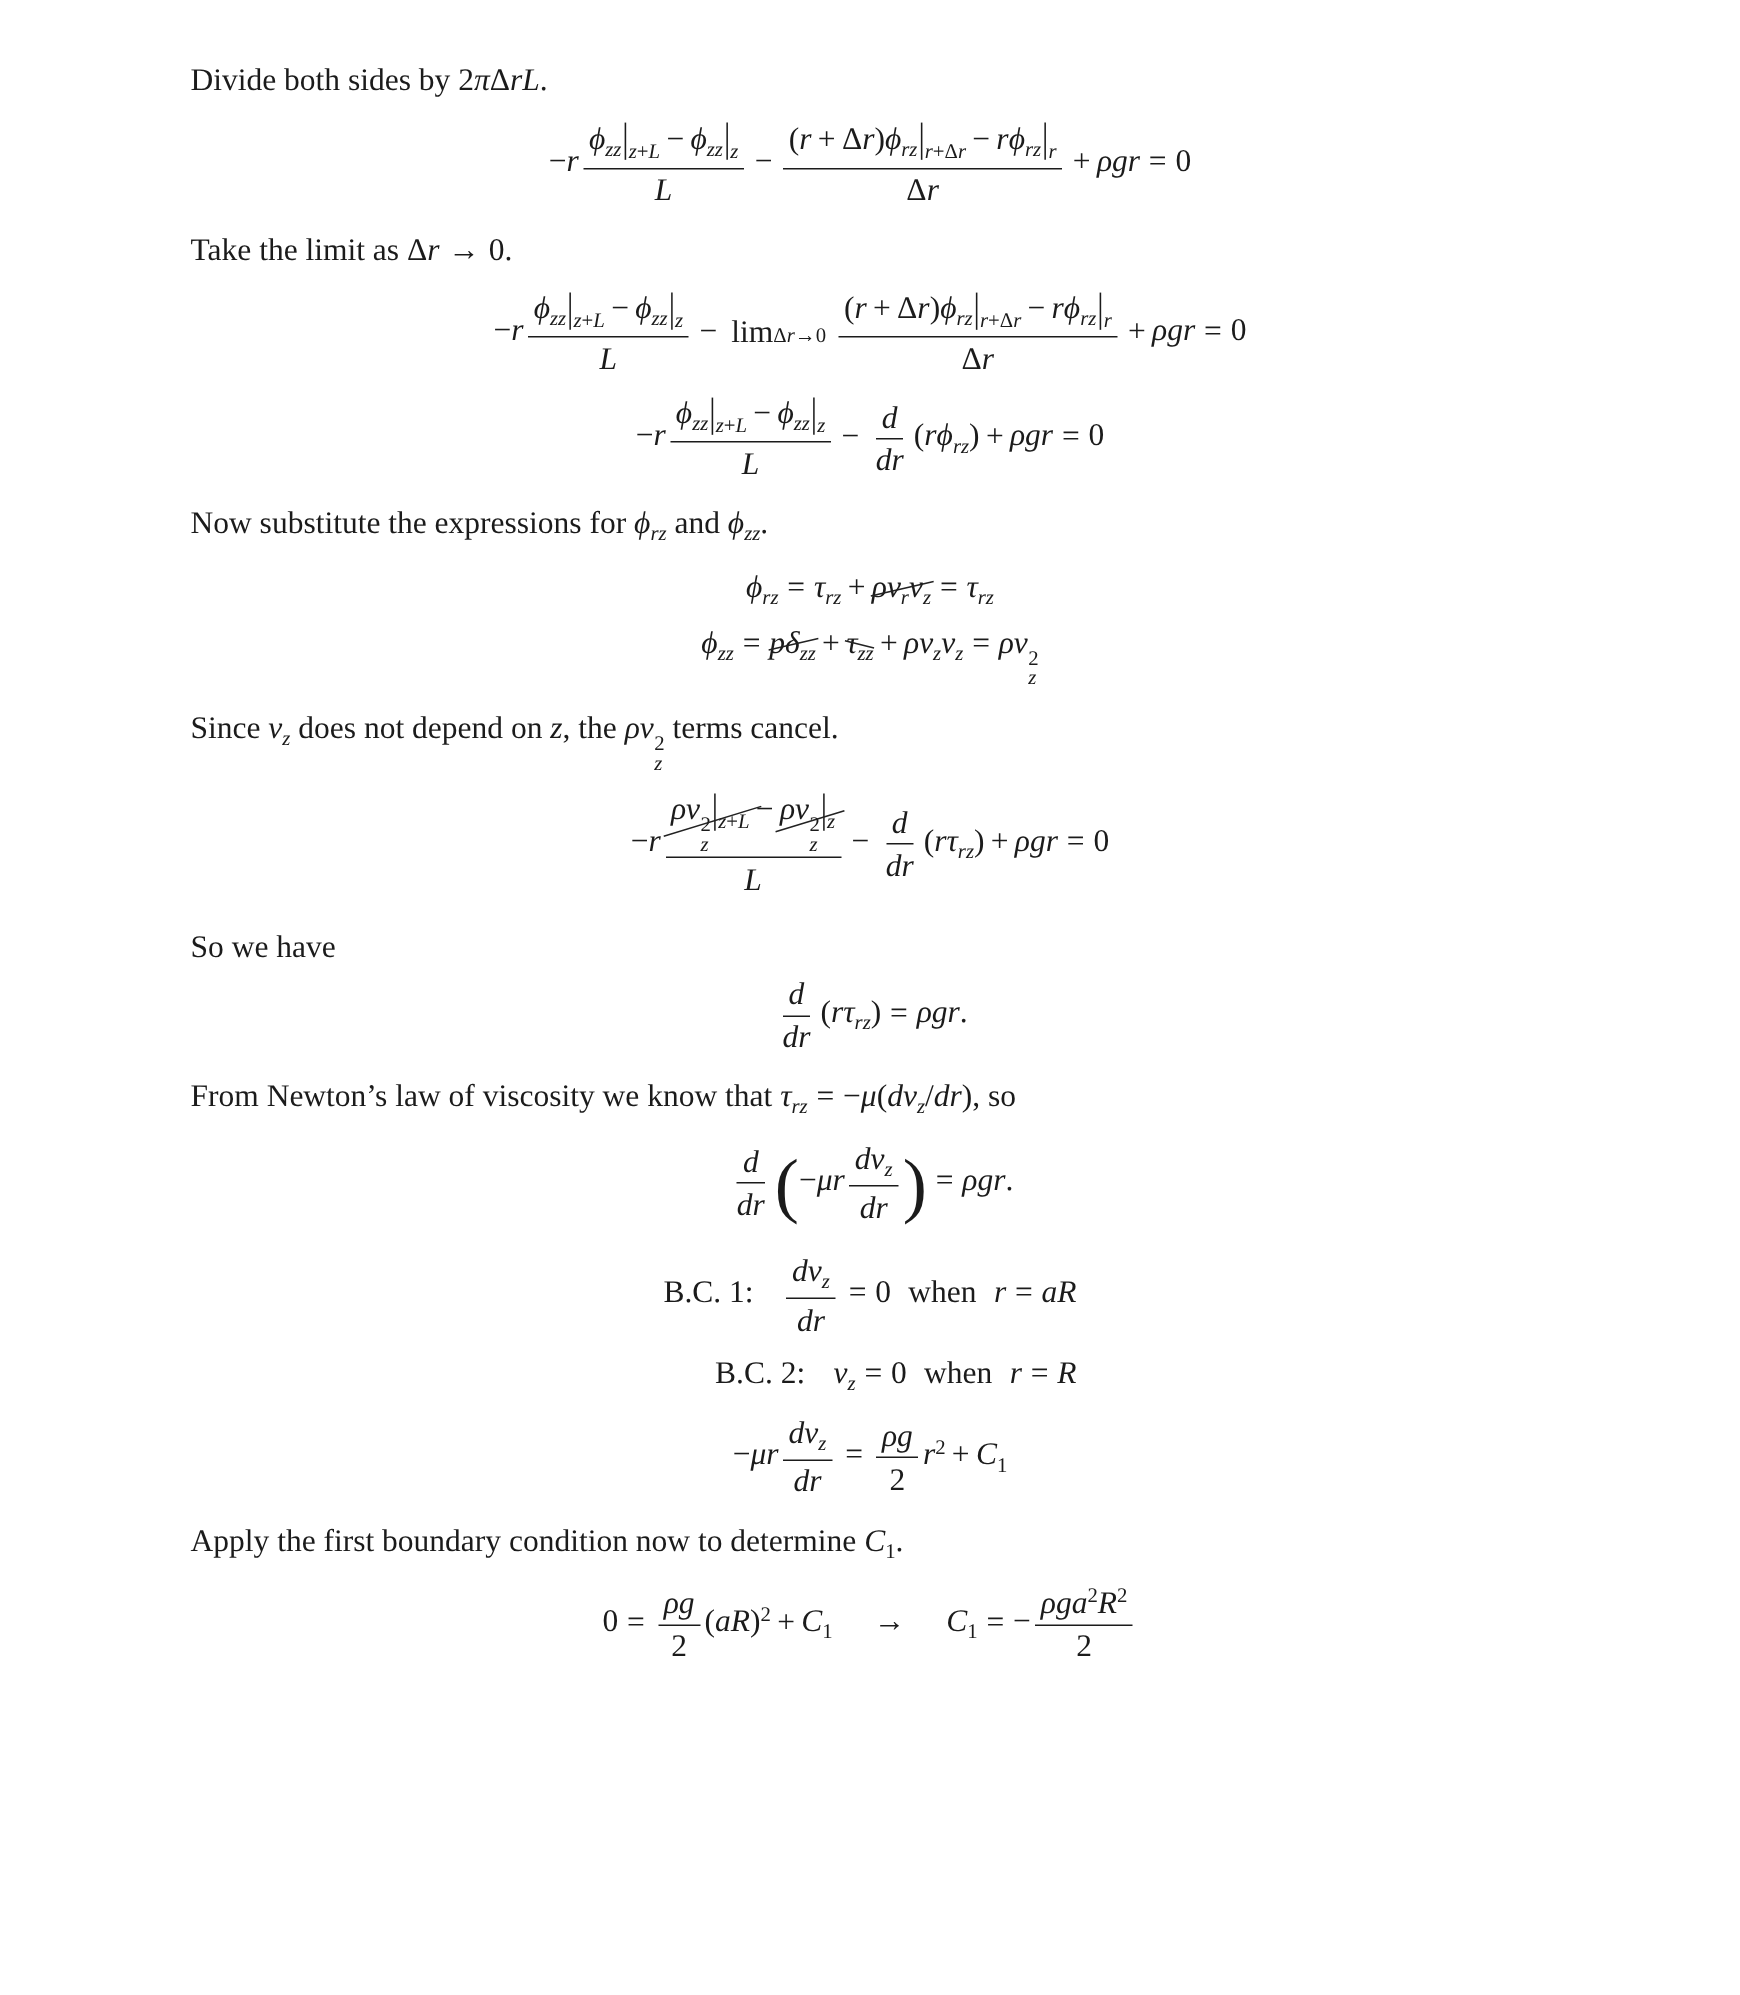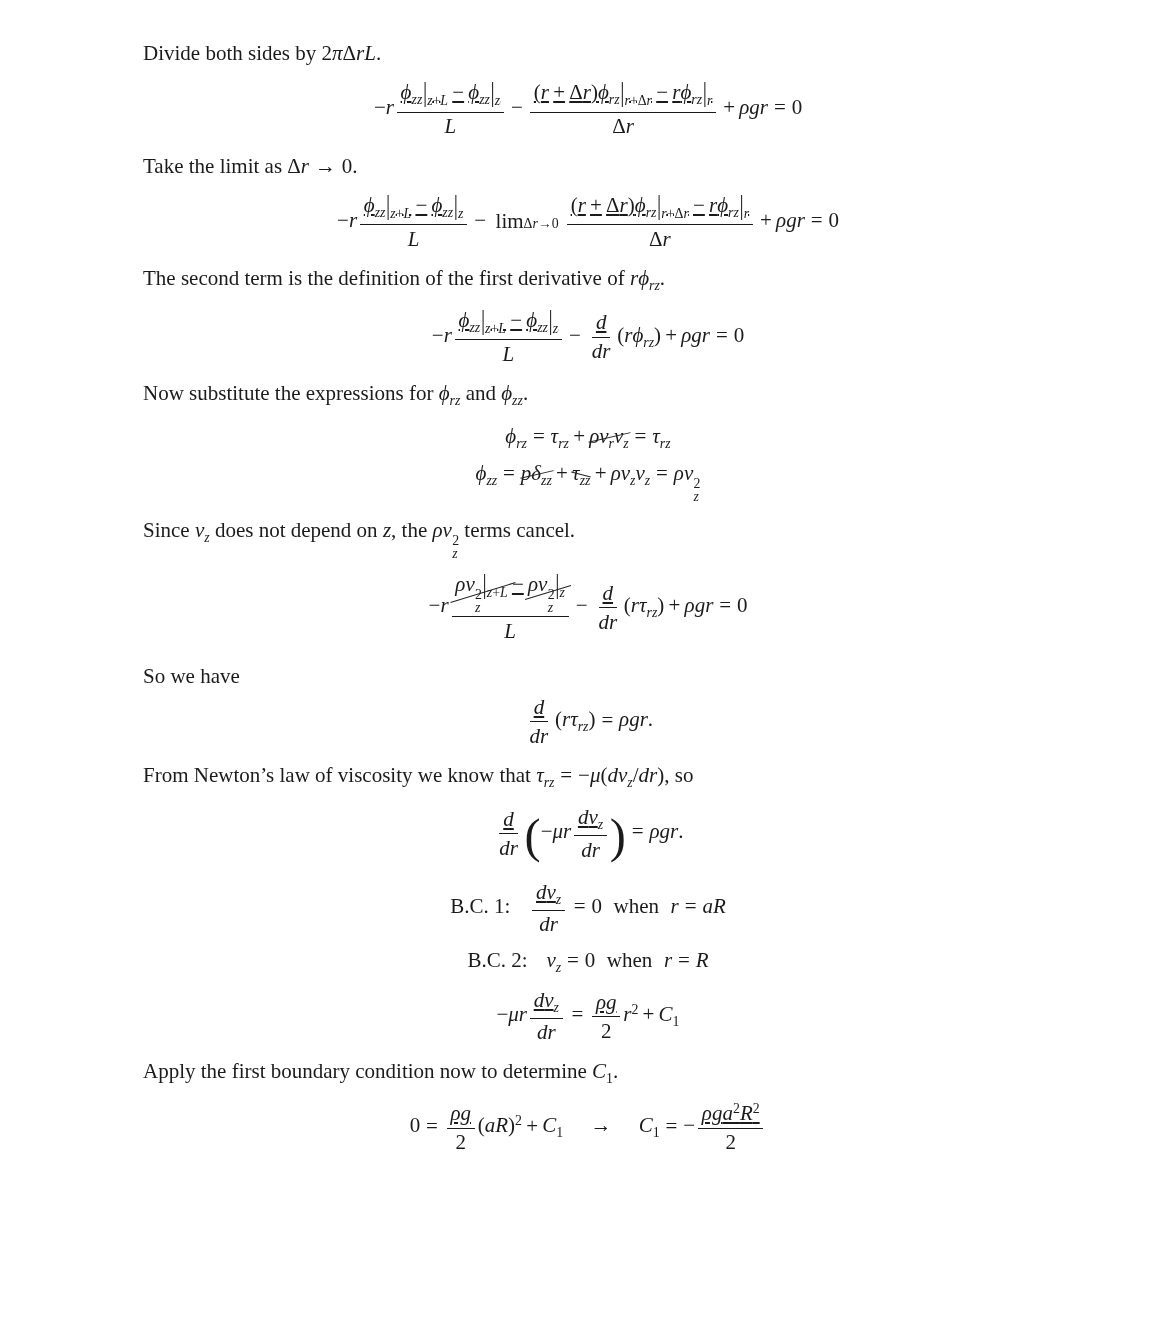--- a/index.html
+++ b/index.html
@@ -1,47 +1,47 @@
 <!DOCTYPE html>
 <html><head>
 <meta charset="utf-8">
 <style>
   html,body{margin:0;padding:0;background:#ffffff;}
   body{width:1160px;height:1330px;overflow:hidden;color:#1b1b1b;
        font-family:"Liberation Serif","DejaVu Serif",serif;}
-  main{padding-top:26px;margin-left:16px;}
+  main{padding-top:26px;}
   .para{margin:12px 150px 0 127px;font-size:21px;line-height:1.45;}
   .eq{margin:12px 0 0 0;text-align:center;font-size:21px;line-height:1.25;}
   .mrow{white-space:nowrap;display:inline-block;}
   .imath{white-space:nowrap;}
   .mi{font-style:italic;}
   .mu{font-style:normal;}
   .mb{padding:0 0.20em;}
   .mrel{padding:0 0.28em;}
   .msub{font-size:0.66em;vertical-align:-0.35em;font-style:italic;}
   .msup{font-size:0.66em;vertical-align:0.5em;}
   .msubsup{display:inline-flex;flex-direction:column;align-items:flex-start;
            font-size:0.66em;line-height:0.95;vertical-align:-0.55em;margin-left:0.02em;}
   .mfrac{display:inline-flex;flex-direction:column;align-items:center;
          vertical-align:middle;margin:0 0.14em;line-height:1.15;}
-  .mfrac > .num{padding:0 0.18em 0.1em;border-bottom:1.4px solid #1b1b1b;text-decoration:underline;}
+  .mfrac > .num{padding:0 0.18em 0.1em;border-bottom:1.4px solid #1b1b1b;}
   .mfrac > .den{padding:0.08em 0.18em 0;}
   .meval{white-space:nowrap;}
   .meval .mbar{display:inline-block;transform:scaleY(1.3);transform-origin:50% 55%;margin-left:0.03em;}
   .meval .msub{vertical-align:-0.45em;}
   .mlim{display:inline-flex;flex-direction:row;align-items:center;
         vertical-align:middle;line-height:1;margin:0 0.25em;}
   .mlim .limunder{font-size:0.66em;margin-top:0.22em;}
   .bigp{font-size:2.3em;font-weight:400;vertical-align:middle;line-height:0;position:relative;top:0.04em;}
   .mcancel{position:relative;display:inline-block;}
   .mcancel::after{content:"";position:absolute;left:-4%;top:48%;width:108%;
         border-top:1.5px solid #222;transform:rotate(-13deg);}
   .mcancel.down::after{transform:rotate(14deg);}
   .mcancel.uplong::after{left:-12%;width:130%;transform:rotate(-17deg);border-top-width:1.6px;}
-  .bc-stack{display:inline-block;text-align:center;}
+  .bc-stack{display:inline-block;text-align:right;}
   .bc-stack .bc-row{margin-top:10px;}
   .bc-stack .bc-row:first-child{margin-top:0;}
   .eqrows .eq-sub{margin-top:8px;}
   .eqrows .eq-sub:first-child{margin-top:0;}
   .tight{margin-top:4px;}
   .roomy{margin-top:18px;}
 </style>
 </head>
 <body>
 
@@ -60,21 +60,20 @@
           <span class="num"><span class="mi">ϕ</span><span class="msub"><span class="mi">zz</span></span><span class="meval"><span class="mbar">|</span><span class="msub"><span class="mi">z</span><span class="mu">+</span><span class="mi">L</span></span></span><span class="mb">−</span><span class="mi">ϕ</span><span class="msub"><span class="mi">zz</span></span><span class="meval"><span class="mbar">|</span><span class="msub"><span class="mi">z</span></span></span></span>
           <span class="den"><span class="mi">L</span></span>
         </span><span class="mb">−</span><span class="mlim">
           <span class="limtop">lim</span>
           <span class="limunder"><span class="mu">Δ</span><span class="mi">r</span><span class="mu">→</span><span class="mu">0</span></span>
         </span><span class="mfrac">
           <span class="num"><span class="mu">(</span><span class="mi">r</span><span class="mb">+</span><span class="mu">Δ</span><span class="mi">r</span><span class="mu">)</span><span class="mi">ϕ</span><span class="msub"><span class="mi">rz</span></span><span class="meval"><span class="mbar">|</span><span class="msub"><span class="mi">r</span><span class="mu">+Δ</span><span class="mi">r</span></span></span><span class="mb">−</span><span class="mi">r</span><span class="mi">ϕ</span><span class="msub"><span class="mi">rz</span></span><span class="meval"><span class="mbar">|</span><span class="msub"><span class="mi">r</span></span></span></span>
           <span class="den"><span class="mu">Δ</span><span class="mi">r</span></span>
         </span><span class="mb">+</span><span class="mi">ρgr</span><span class="mrel">=</span><span class="mu">0</span></span></div>
 
-  <p class="para">The second term is the definition of the first derivative of <span class="imath"><span class="mi">r</span><span class="mi">ϕ</span><span class="msub"><span class="mi">rz</span></span></span>.</p>
   <div class="eq"><span class="mrow"><span class="mu">−</span><span class="mi">r</span><span class="mfrac">
           <span class="num"><span class="mi">ϕ</span><span class="msub"><span class="mi">zz</span></span><span class="meval"><span class="mbar">|</span><span class="msub"><span class="mi">z</span><span class="mu">+</span><span class="mi">L</span></span></span><span class="mb">−</span><span class="mi">ϕ</span><span class="msub"><span class="mi">zz</span></span><span class="meval"><span class="mbar">|</span><span class="msub"><span class="mi">z</span></span></span></span>
           <span class="den"><span class="mi">L</span></span>
         </span><span class="mb">−</span><span class="mfrac">
           <span class="num"><span class="mi">d</span></span>
           <span class="den"><span class="mi">dr</span></span>
         </span><span class="mu">(</span><span class="mi">r</span><span class="mi">ϕ</span><span class="msub"><span class="mi">rz</span></span><span class="mu">)</span><span class="mb">+</span><span class="mi">ρgr</span><span class="mrel">=</span><span class="mu">0</span></span></div>
 
   <p class="para">Now substitute the expressions for <span class="imath"><span class="mi">ϕ</span><span class="msub"><span class="mi">rz</span></span></span> and <span class="imath"><span class="mi">ϕ</span><span class="msub"><span class="mi">zz</span></span></span>.</p>
   <div class="eq eqrows">

